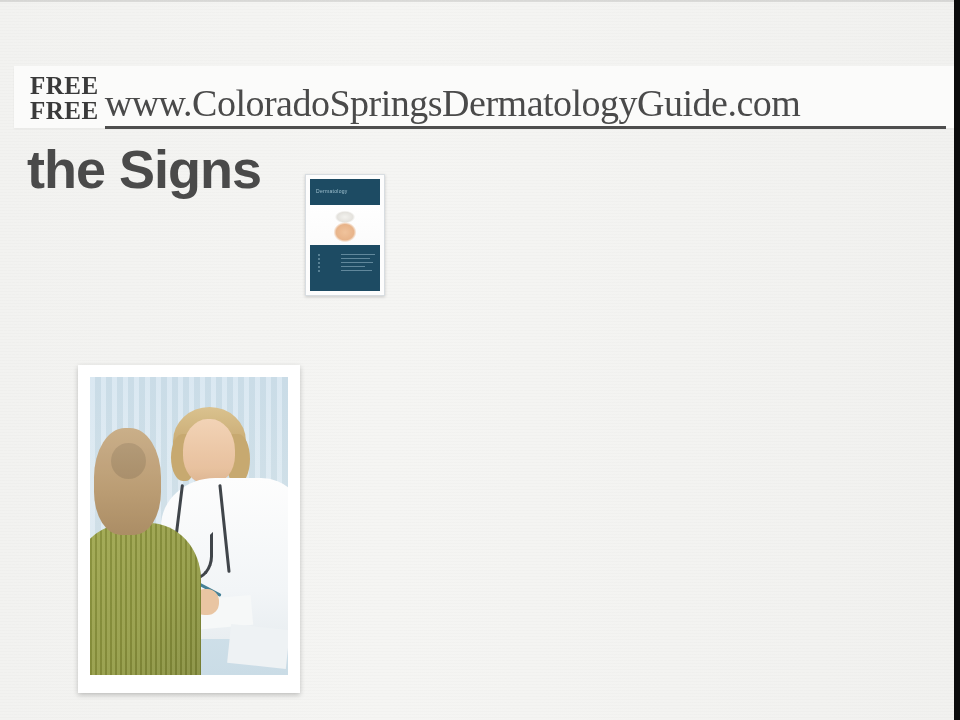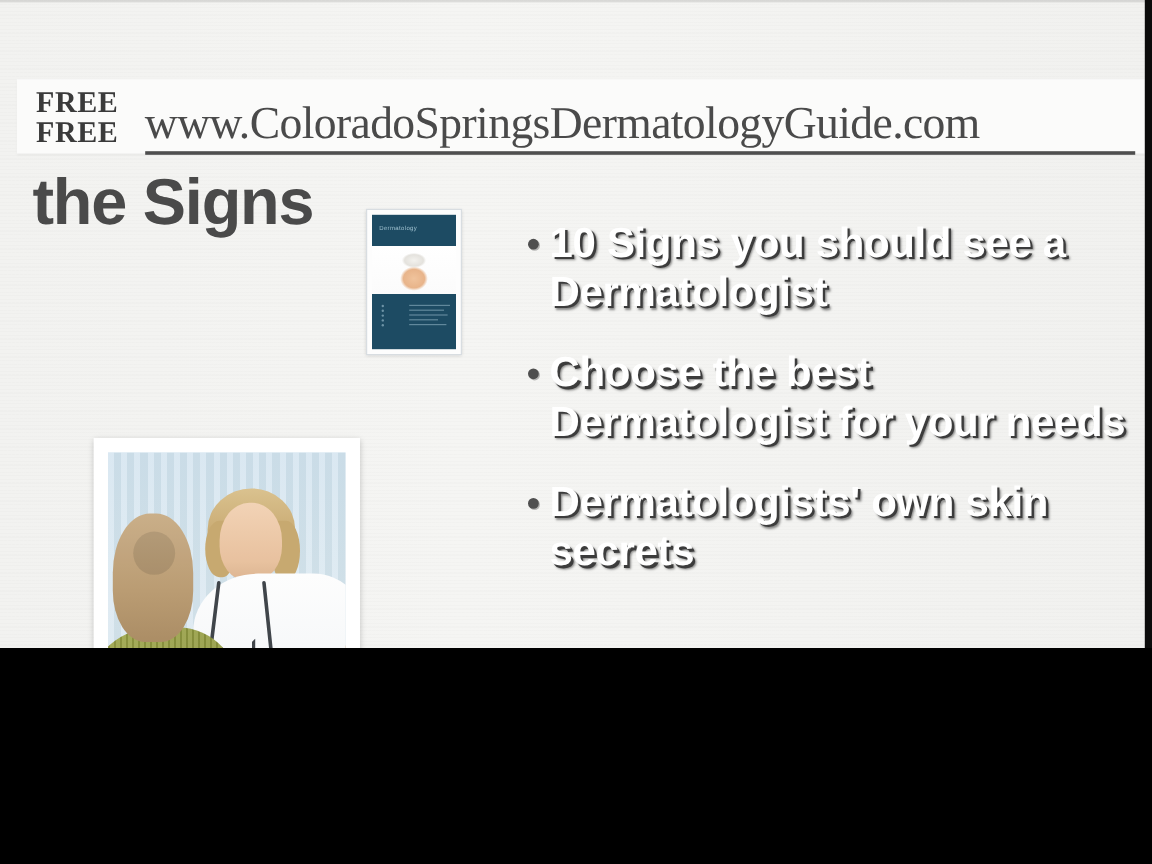--- a/index.html
+++ b/index.html
@@ -11,21 +11,21 @@
     width: 960px;
     height: 720px;
     overflow: hidden;
     font-family: "Liberation Sans", sans-serif;
   }
 
   
   #slide {
     position: relative;
     width: 960px;
-    height: 540px;
+    height: 720px;
     background:
       repeating-linear-gradient(
         to bottom,
         rgba(0,0,0,0.012) 0px,
         rgba(0,0,0,0.012) 1px,
         rgba(255,255,255,0.0) 1px,
         rgba(255,255,255,0.0) 3px
       ),
       linear-gradient(to right, #f2f2f0 0%, #f5f5f3 40%, #f1f1ef 100%);
     overflow: hidden;
@@ -68,21 +68,21 @@
     line-height: 25px;
     letter-spacing: 0.5px;
     text-align: left;
     padding-top: 2px;
   }
   #free-guide .l1 { display: block; }
   #free-guide .l2 { display: block; }
 
   #site-url {
     flex: 1 1 auto;
-    margin-left: 22px;
+    margin-left: 6px;
     margin-right: 8px;
     font-family: "Liberation Serif", serif;
     font-size: 38px;
     line-height: 44px;
     color: #4a4a4a;
     white-space: nowrap;
     letter-spacing: -0.5px;
     border-bottom: 3px solid #4e4e4e;
     padding-bottom: 1px;
     position: relative;
@@ -475,34 +475,20 @@
           <i></i>
             <i></i>
             <i></i>
             <i></i>
             <i></i>
         </div>
       </div>
     </div>
   </div>
 
-  <div id="bullets">
-    <div class="bullet-row">
-      <span class="bullet-dot"></span>
-      <span class="bullet-text">10 Signs you should see a Dermatologist</span>
-    </div>
-    <div class="bullet-row">
-      <span class="bullet-dot"></span>
-      <span class="bullet-text">Choose the best Dermatologist for your needs</span>
-    </div>
-    <div class="bullet-row">
-      <span class="bullet-dot"></span>
-      <span class="bullet-text">Dermatologists' own skin secrets</span>
-    </div>
-  </div>
 
   <div id="photo-shadow"></div>
   <div id="photo-frame">
     <div id="photo-img">
       <div class="wall"></div>
       <div class="desk"></div>
       <div class="chair"></div>
       <div class="hair"></div>
       <div class="hair2"></div>
       <div class="hair3"></div>

